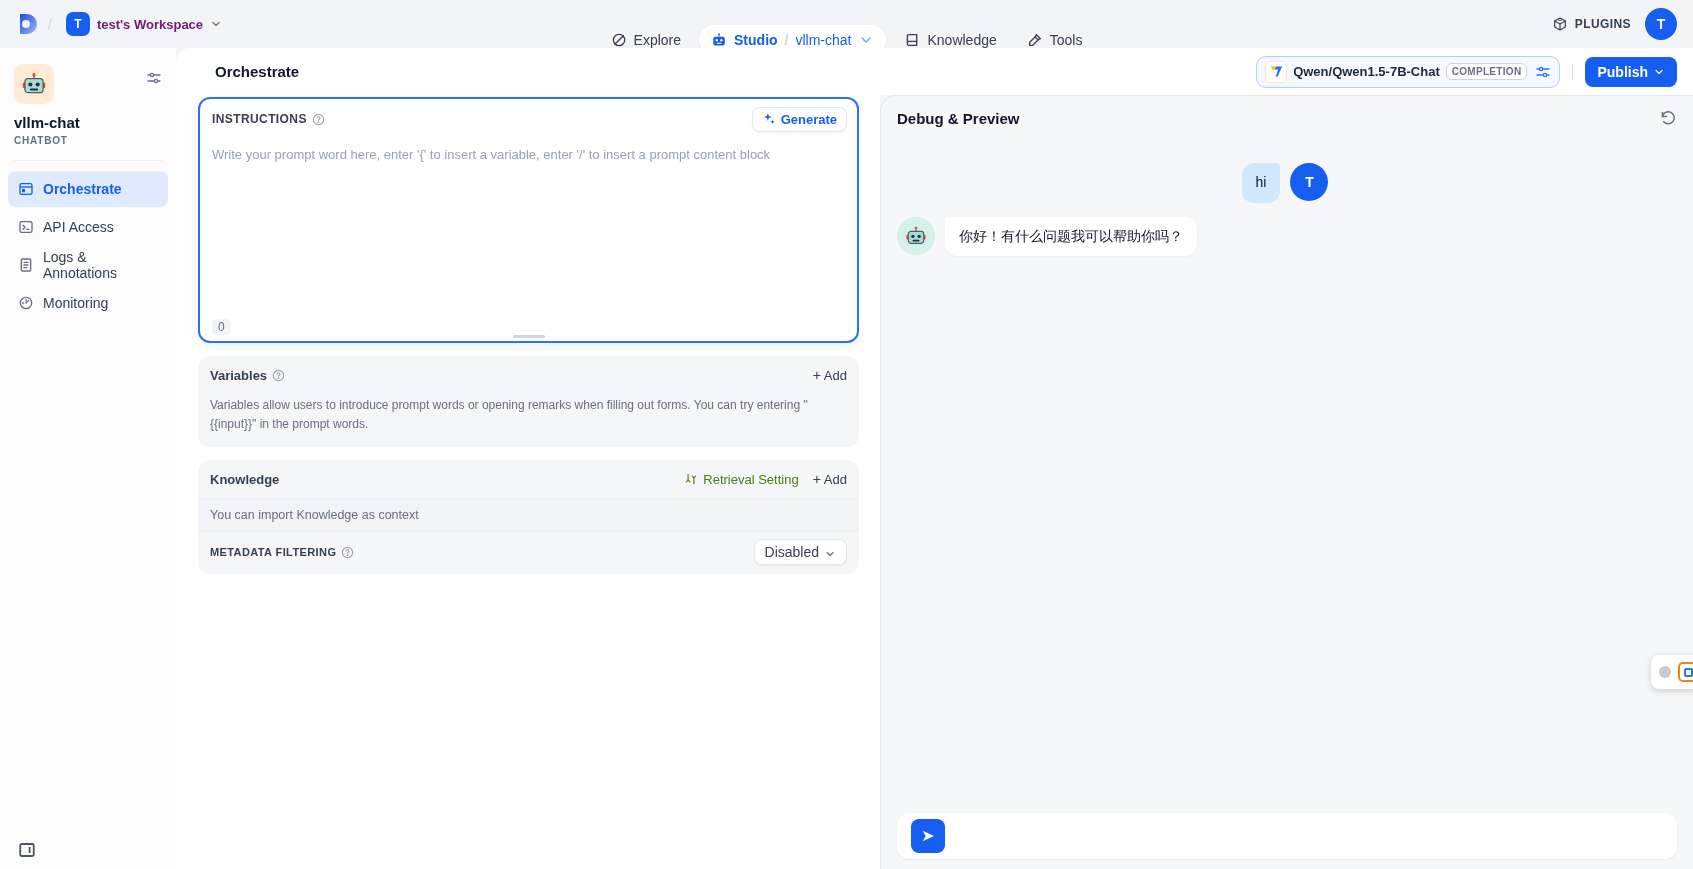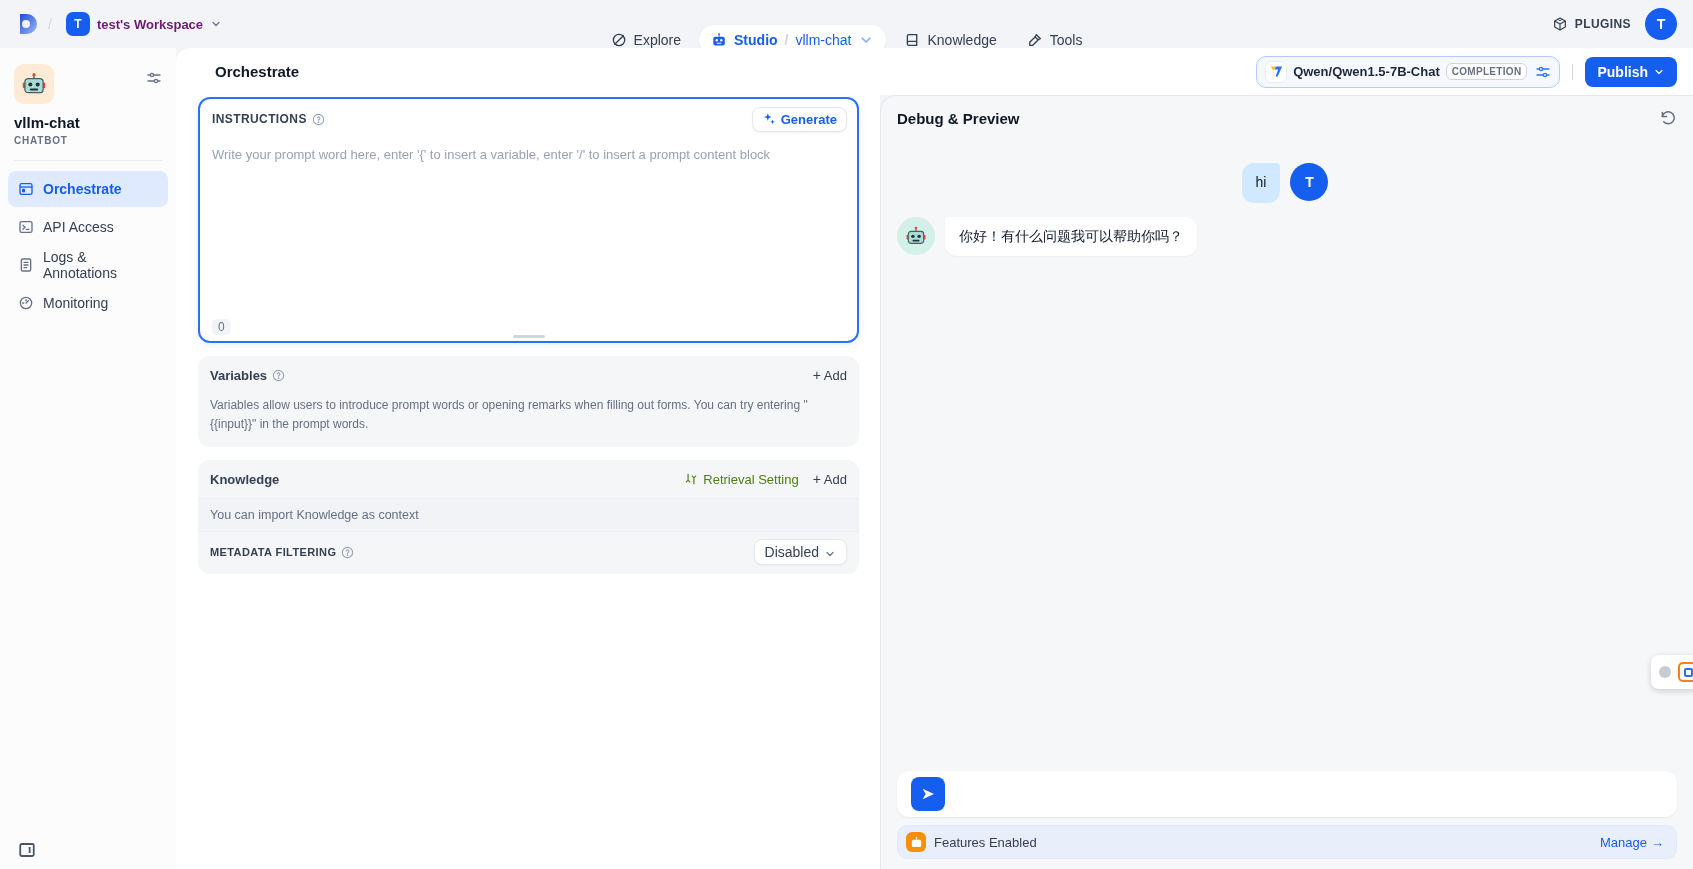--- a/index.html
+++ b/index.html
@@ -400,32 +400,20 @@
   </div>
 
   <div class="dbg-bottom">
     <div class="chat-input-wrap">
       <div class="send-btn">
         <svg viewBox="0 0 24 24" fill="currentColor">
             <path d="M4 4l17 8-17 8 4.5-8z"></path>
           </svg>
       </div>
     </div>
-    <div class="features-bar">
-      <div class="features-icon">
-        <svg viewBox="0 0 24 24" style="color:#fff">
-            <use href="#robot-mono"></use>
-          </svg>
-      </div>
-      <span class="features-label">Features Enabled</span>
-      <div class="manage-link">
-        <span>Manage</span>
-        <span>→</span>
-      </div>
-    </div>
   </div>
 </div>
 
 <div class="ext-widget">
   <div class="ext-dot"></div>
   <div class="ext-icon">
       <div class="ext-icon-inner"></div>
     </div>
 </div>
 

